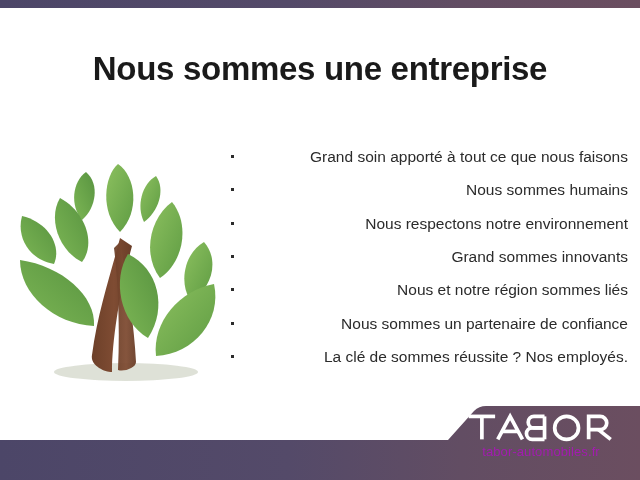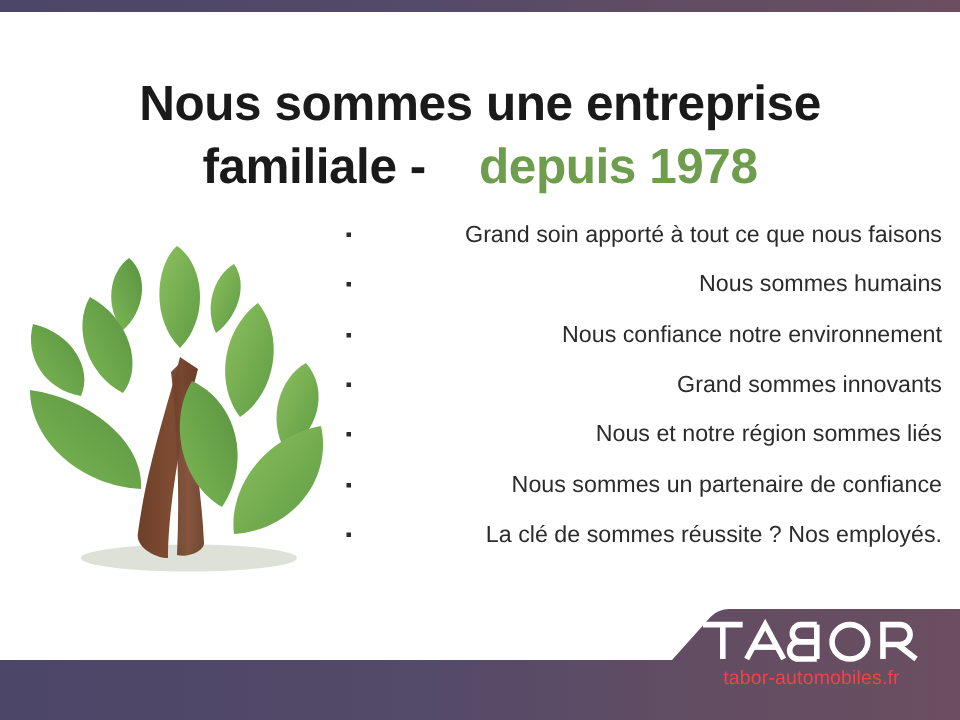--- a/index.html
+++ b/index.html
@@ -130,38 +130,33 @@
   }
   .brand-mark svg {
     display: block;
     height: 30px;
     width: 100%;
   }
   .brand-url {
     display: block;
     margin-top: 2px;
     font-size: 13px;
-    color: #ef4444;
+    color: #a21caf;
     letter-spacing: 0.1px;
   }
 </style>
 </head>
 <body>
 
 <div class="slide">
 
   <div class="top-bar"></div>
 
   <h1 class="headline">
     <span class="line">Nous sommes une entreprise</span>
-    <span class="line">
-      <span class="dash">familiale -</span>
-      <span>&nbsp;&nbsp;</span>
-      <span class="accent">depuis 1978</span>
-    </span>
   </h1>
 
   <div class="tree">
     <svg viewBox="0 0 230 245" xmlns="http://www.w3.org/2000/svg" aria-hidden="true">
       <defs>
         <linearGradient id="leafA" x1="0" y1="0" x2="1" y2="1">
           <stop offset="0%" stop-color="#8cc05f"></stop>
           <stop offset="100%" stop-color="#5f9c43"></stop>
         </linearGradient>
         <linearGradient id="leafB" x1="0" y1="1" x2="1" y2="0">
@@ -199,21 +194,21 @@
     <li class="point">
       <span class="dot"></span>
       <span>Grand soin apporté à tout ce que nous faisons</span>
     </li>
     <li class="point">
       <span class="dot"></span>
       <span>Nous sommes humains</span>
     </li>
     <li class="point">
       <span class="dot"></span>
-      <span>Nous confiance notre environnement</span>
+      <span>Nous respectons notre environnement</span>
     </li>
     <li class="point">
       <span class="dot"></span>
       <span>Grand sommes innovants</span>
     </li>
     <li class="point">
       <span class="dot"></span>
       <span>Nous et notre région sommes liés</span>
     </li>
     <li class="point">

